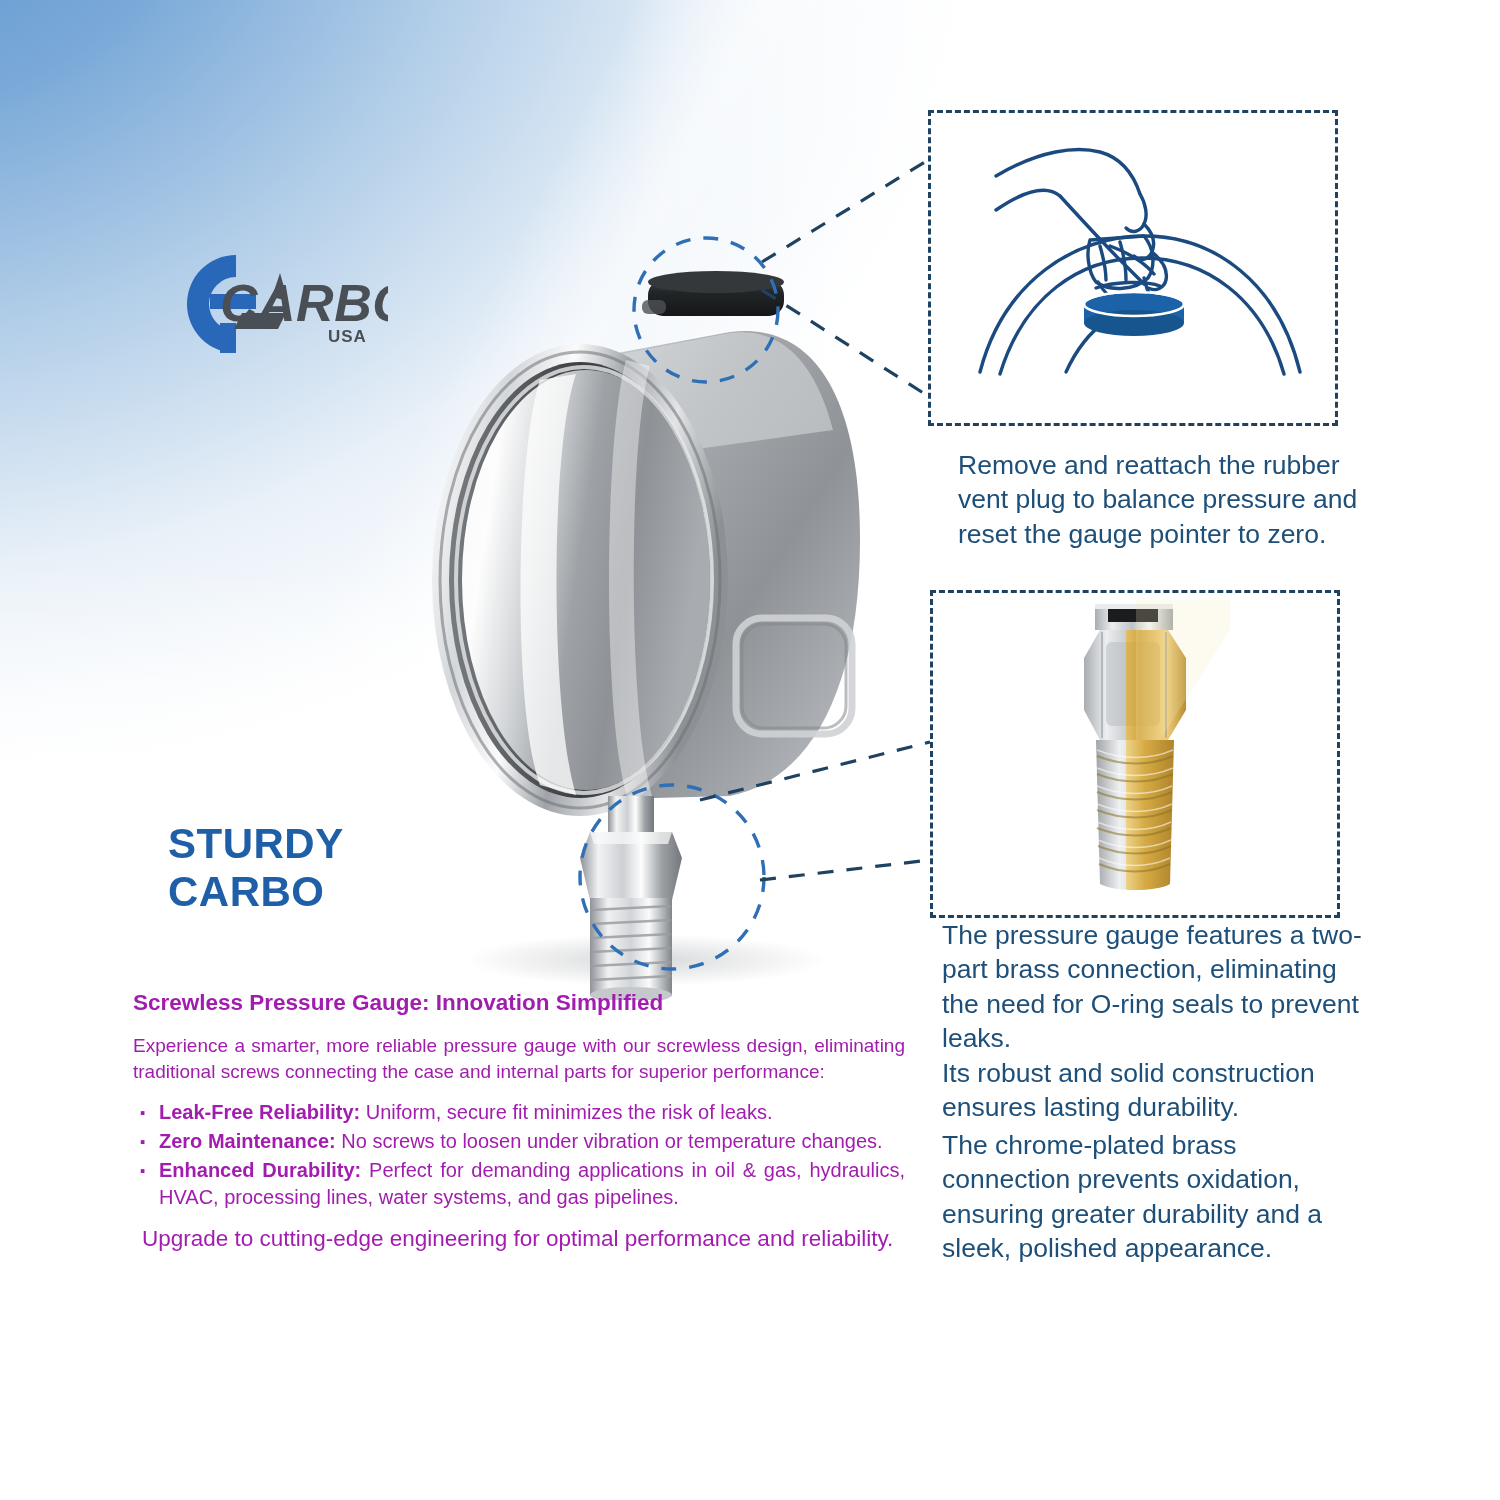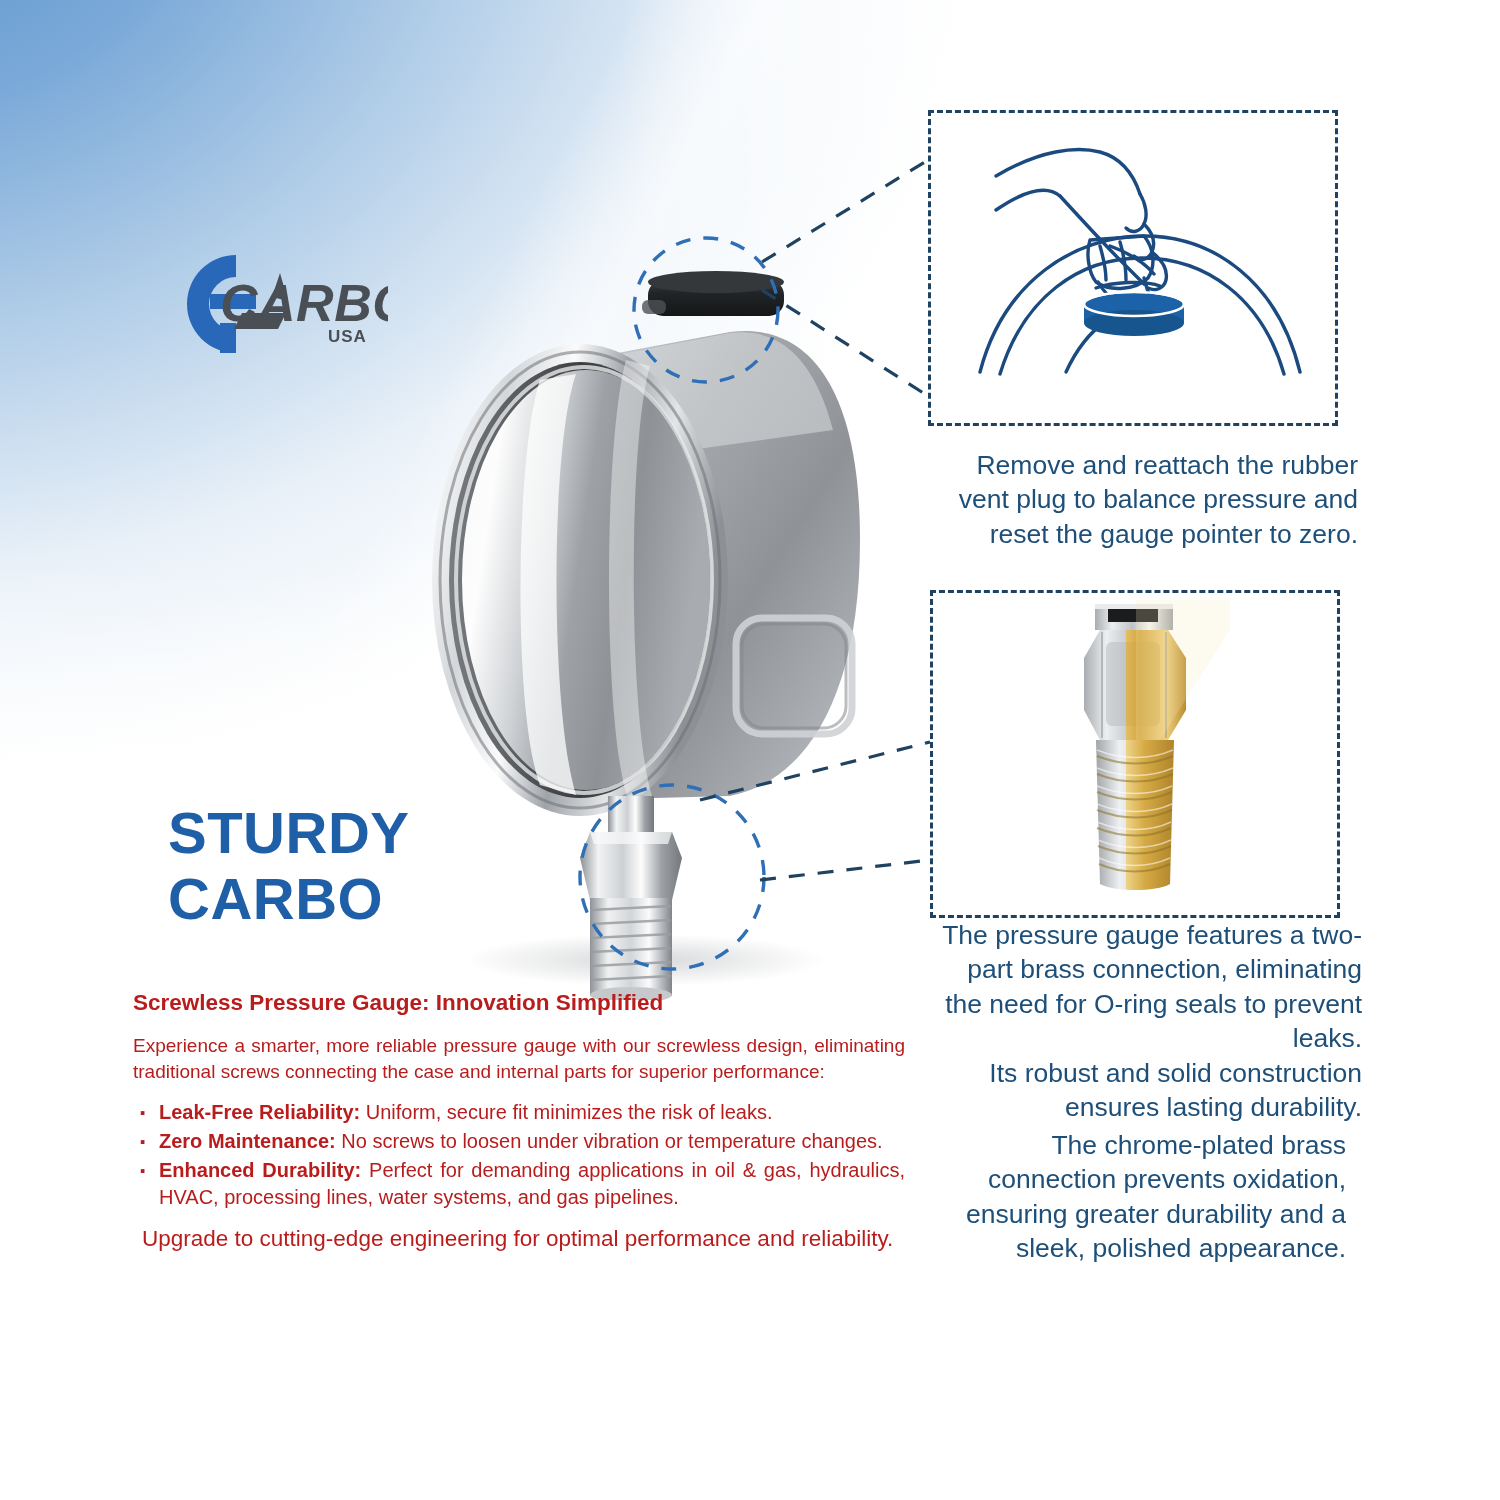--- a/index.html
+++ b/index.html
@@ -47,27 +47,27 @@
     background:linear-gradient(to right, rgba(255,255,255,0) 0%, rgba(255,255,255,0.85) 55%, #ffffff 90%);
     pointer-events:none;
   }
 
   
   .logo{position:absolute;left:168px;top:245px;width:220px;height:118px;}
   .logo svg{display:block;}
 
   
   .heading{
-    position:absolute;left:168px;top:800px;width:420px;
-    color:#1f5fa8;font-weight:bold;font-size:58px;line-height:1.14;
+    position:absolute;left:168px;top:820px;width:420px;
+    color:#1f5fa8;font-weight:bold;font-size:42px;line-height:1.14;
     letter-spacing:0.5px;
   }
 
   
-  .body-col{position:absolute;left:133px;top:988px;width:772px;color:#b91c1c;}
+  .body-col{position:absolute;left:133px;top:988px;width:772px;color:#a21caf;}
   .b-title{font-size:22.5px;font-weight:bold;line-height:1.3;margin-bottom:16px;}
   .b-para{font-size:19px;line-height:1.36;text-align:justify;margin:0 0 14px 0;}
   .b-list{list-style:none;margin:0 0 12px 0;padding:0;}
   .b-list li{
     font-size:20px;line-height:1.36;text-align:justify;
     padding-left:26px;position:relative;margin-bottom:2px;
   }
   .b-list li:before{
     content:"\00B7";position:absolute;left:6px;top:-3px;font-size:26px;font-weight:bold;
   }
@@ -77,21 +77,21 @@
   
   .rc-box{
     position:absolute;
     border:3px dashed #1f4260;
     background:#ffffff;
   }
   #box-vent{left:928px;top:110px;width:404px;height:310px;}
   #box-brass{left:930px;top:590px;width:404px;height:322px;}
 
   .rc-text{
-    position:absolute;color:#1d4f79;font-size:26.5px;line-height:1.30;text-align:right;
+    position:absolute;color:#1d4f79;font-size:26.5px;line-height:1.30;
   }
   #txt-vent{left:958px;top:448px;width:400px;}
   #txt-brass{left:942px;top:918px;width:420px;}
   #txt-chrome{left:942px;top:1128px;width:404px;}
   .rc-p{margin:0 0 0 0;}
   .rc-p + .rc-p{margin-top:0px;}
 
   
   .product{position:absolute;left:390px;top:240px;width:560px;height:760px;}
   .product svg{display:block;}

